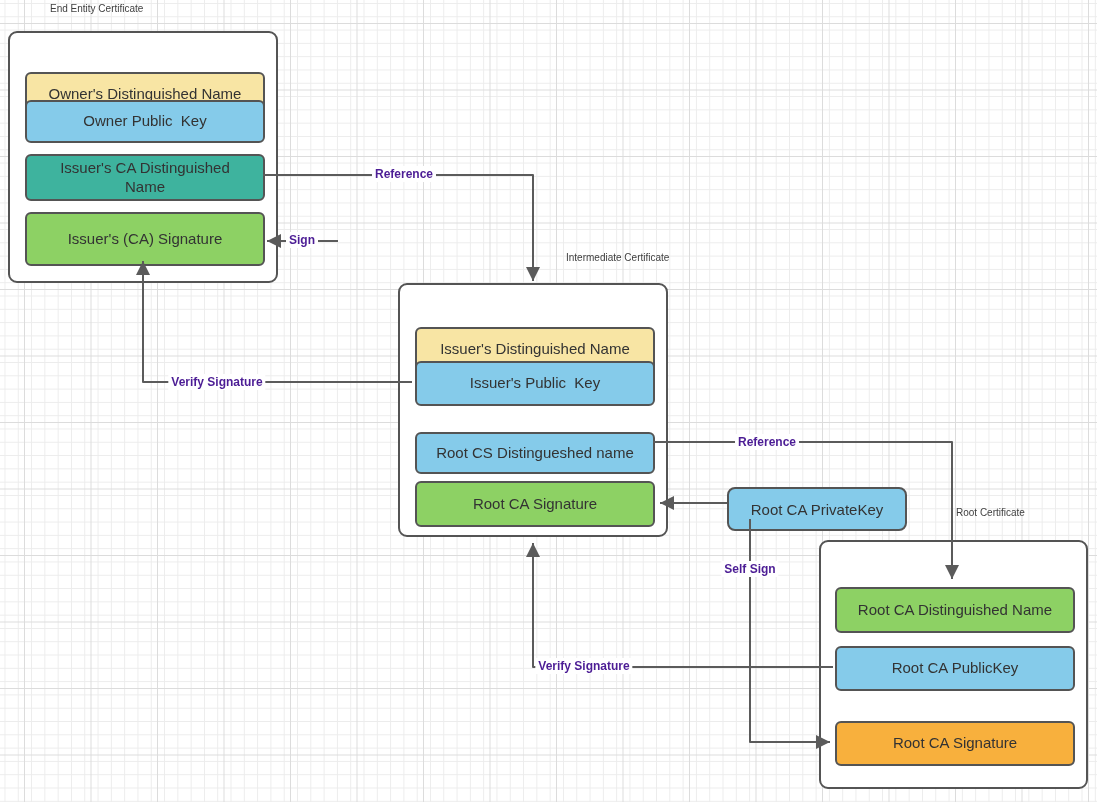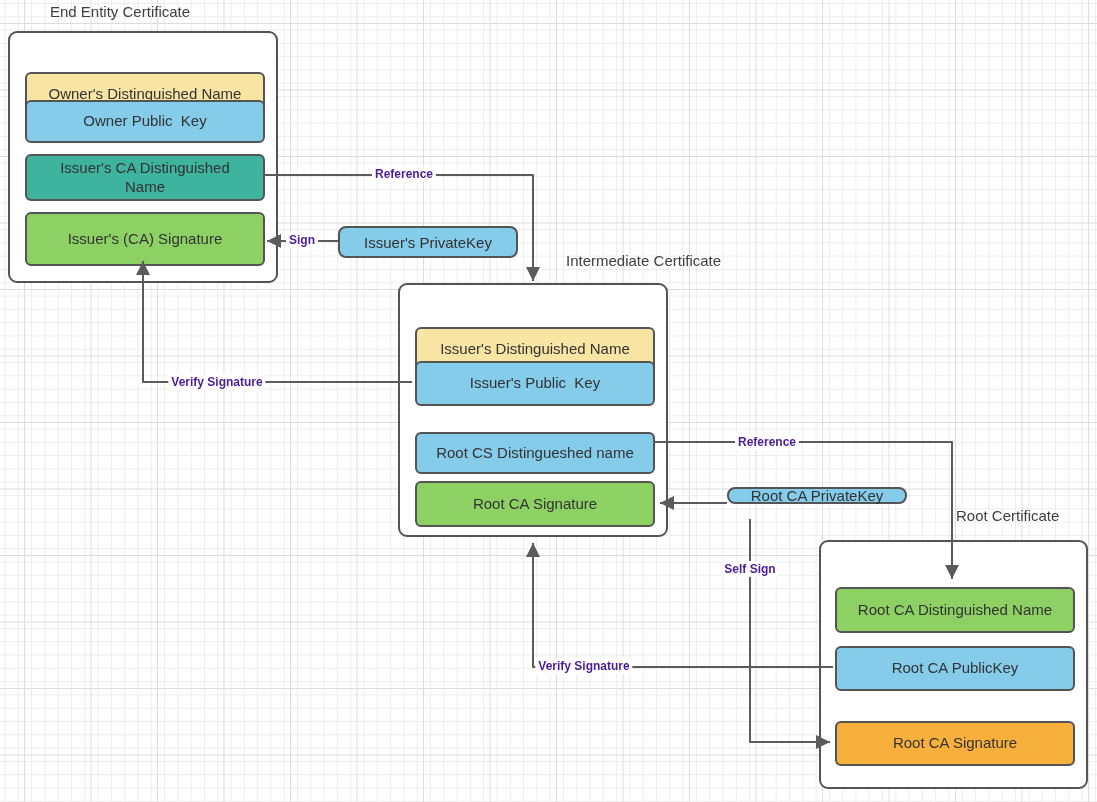--- a/index.html
+++ b/index.html
@@ -24,21 +24,21 @@
   .group {
     position: absolute;
     background: #ffffff;
     border: 2px solid var(--c-stroke, #545454);
     border-radius: 9px;
     z-index: 1;
   }
 
   .gtitle {
     position: absolute;
-    font-size: 15px;
+    font-size: 10px;
     color: var(--c-title, #3f3f3f);
     white-space: nowrap;
     z-index: 1;
   }
 
   .field {
     position: absolute;
     display: flex;
     align-items: center;
     justify-content: center;
@@ -141,24 +141,21 @@
       <span class="flabel">Root CA PublicKey</span>
     </div>
     <div class="field c-green" style="left:14px;top:45px;width:240px;height:46px">
       <span class="flabel">Root CA Distinguished Name</span>
     </div>
     <div class="field c-orange" style="left:14px;top:179px;width:240px;height:45px">
       <span class="flabel">Root CA Signature</span>
     </div>
   </div>
 
-  <div class="keybox c-blue" style="left:338px;top:226px;width:180px;height:32px">
-    <span class="flabel">Issuer's PrivateKey</span>
-  </div>
-  <div class="keybox c-blue" style="left:727px;top:487px;width:180px;height:17px">
+  <div class="keybox c-blue" style="left:727px;top:487px;width:180px;height:44px">
     <span class="flabel">Root CA PrivateKey</span>
   </div>
 
   <svg class="connector-layer" viewBox="0 0 1097 802" xmlns="http://www.w3.org/2000/svg">
     <defs>
       <marker id="arrow" viewBox="0 0 10 10" refX="10" refY="5" markerWidth="7" markerHeight="7" orient="auto-start-reverse">
         <path d="M0,0 L10,5 L0,10 z" fill="#5b5b5b"></path>
       </marker>
     </defs>
     <polyline points="263,175 533,175 533,281" marker-end="url(#arrow)"></polyline>

